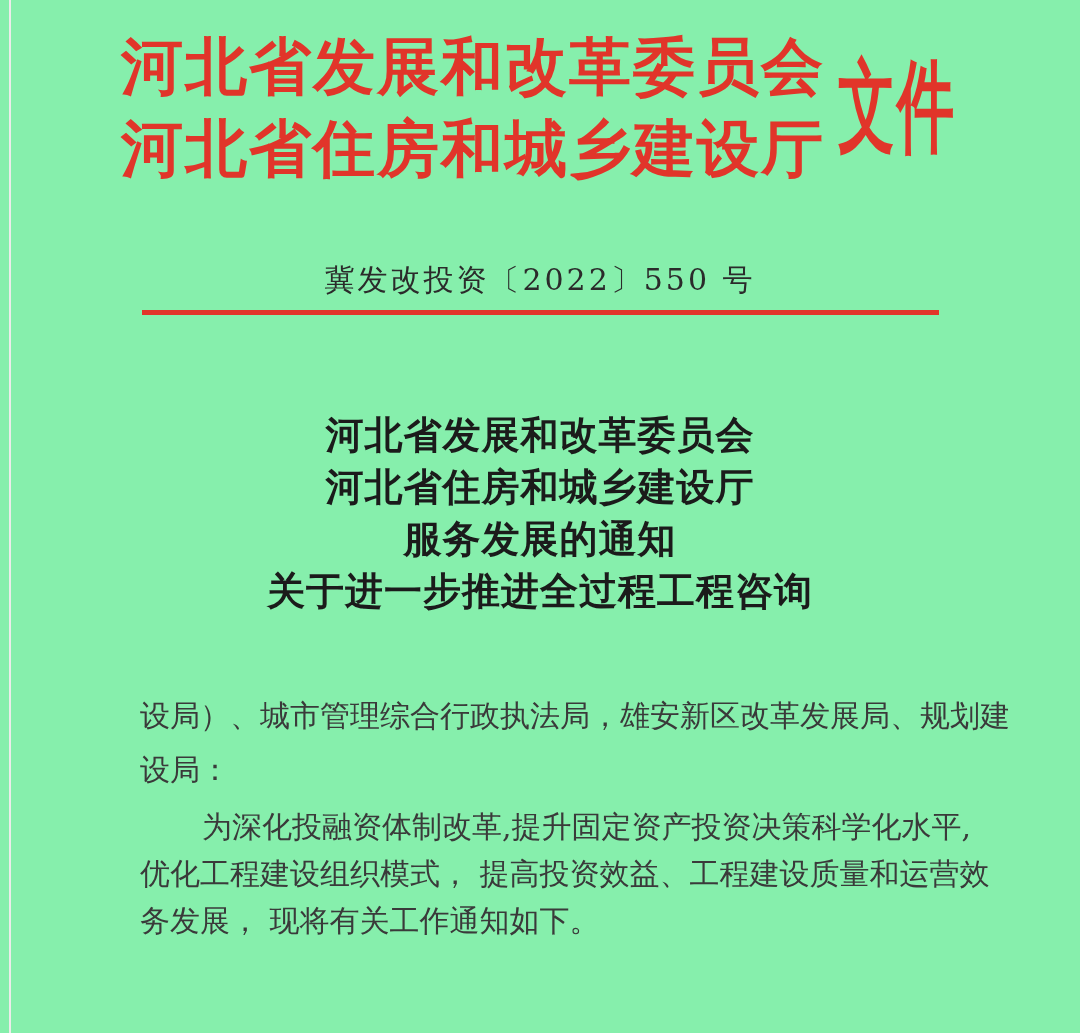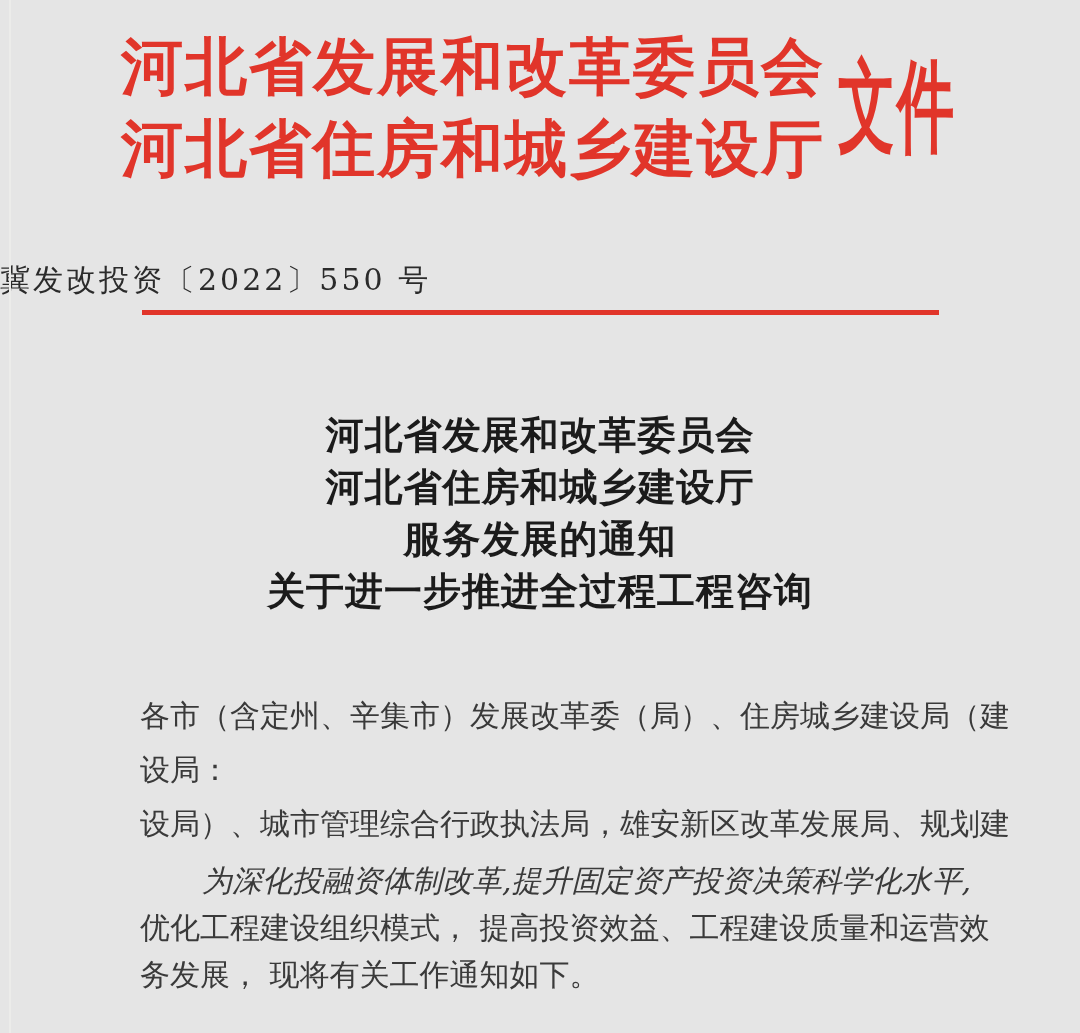--- a/index.html
+++ b/index.html
@@ -4,21 +4,21 @@
 <style>
   html, body {
     margin: 0;
     padding: 0;
     background: #ffffff;
   }
   .page {
     position: relative;
     width: 1080px;
     height: 1033px;
-    background: #e5e5e5;
+    background: #86efac;
     overflow: hidden;
     font-family: "DejaVu Serif", "Liberation Serif", serif;
   }
   .scan-edge {
     position: absolute;
     left: 9px;
     top: 0;
     width: 2px;
     height: 100%;
     background: #ececea;
@@ -47,21 +47,21 @@
     color: #e1352a;
     margin-left: 10px;
     letter-spacing: 2px;
     transform: scale(0.95, 1.68);
     transform-origin: center center;
     white-space: nowrap;
   }
   
   .doc-number {
     margin-top: 70px;
-    text-align: left;
+    text-align: center;
     font-size: 30px;
     color: #2b2b2b;
     letter-spacing: 3px;
     white-space: nowrap;
   }
   .red-rule {
     width: 797px;
     height: 5px;
     background: #e1352a;
     margin: 9px auto 0 auto;
@@ -93,21 +93,20 @@
   }
   .p1 .bline { line-height: 54px; }
   .p2 .bline { line-height: 47px; }
   .p2 { margin-top: 6px; }
   .bline.lastline {
     text-align-last: left;
     white-space: normal;
   }
   .bline.indent {
     text-indent: 62px;
-    font-style: italic;
   }
 </style>
 </head>
 <body>
 
 <div class="page">
   <div class="scan-edge"></div>
 
   <div class="letterhead">
     <div class="org-lines">
@@ -123,23 +122,22 @@
 
   <div class="title-block">
     <div class="title-line">河北省发展和改革委员会</div>
     <div class="title-line">河北省住房和城乡建设厅</div>
     <div class="title-line">服务发展的通知</div>
     <div class="title-line">关于进一步推进全过程工程咨询</div>
   </div>
 
   <div class="body-block">
     <div class="p1">
-      <div class="bline">各市（含定州、辛集市）发展改革委（局）、住房城乡建设局（建</div>
+      <div class="bline">设局）、城市管理综合行政执法局，雄安新区改革发展局、规划建</div>
       <div class="bline lastline">设局：</div>
-      <div class="bline">设局）、城市管理综合行政执法局，雄安新区改革发展局、规划建</div>
     </div>
     <div class="p2">
       <div class="bline indent">为深化投融资体制改革,提升固定资产投资决策科学化水平,</div>
       <div class="bline">优化工程建设组织模式， 提高投资效益、工程建设质量和运营效</div>
       <div class="bline lastline">务发展， 现将有关工作通知如下。</div>
     </div>
   </div>
 </div>
 
 </body></html>

